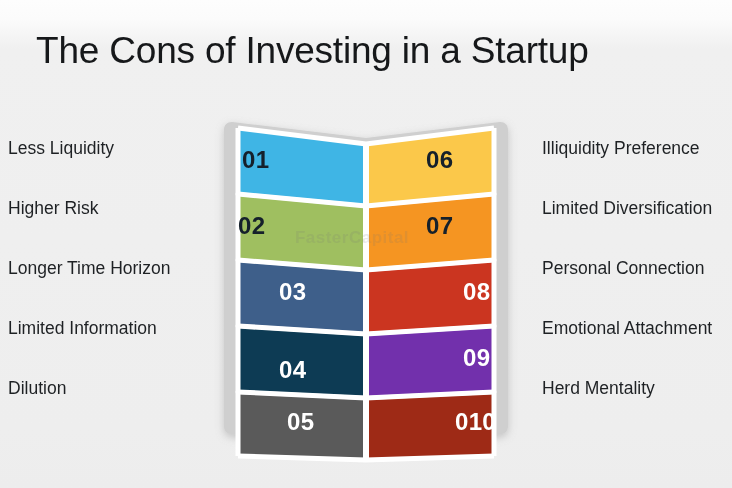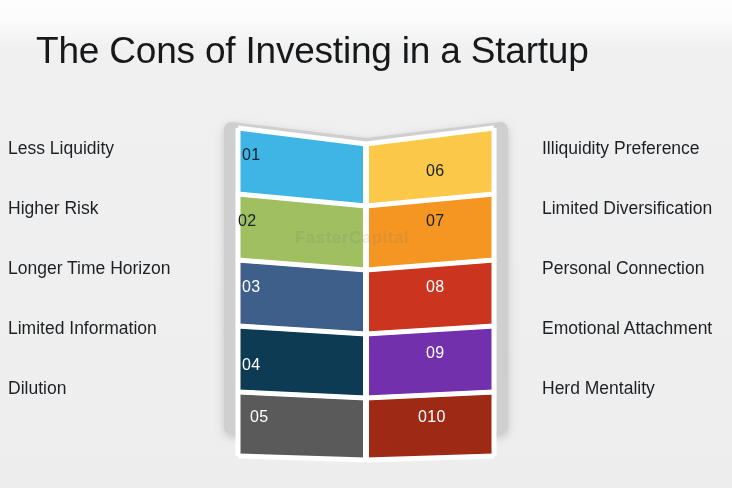--- a/index.html
+++ b/index.html
@@ -26,25 +26,25 @@
   .label{
     height:60px;display:flex;align-items:center;
     font-size:17.5px;color:#1e2124;line-height:22px;
     white-space:nowrap;
   }
   
   .book{position:absolute;left:216px;top:108px;width:300px;height:348px;}
   .book svg{display:block;width:300px;height:348px;overflow:visible;}
   
   .num{
-    position:absolute;font-size:16px;font-weight:normal;
+    position:absolute;font-size:24px;font-weight:bold;
     letter-spacing:0.3px;pointer-events:none;
   }
   .num.dark{color:#15202b;}
-  .num.light{color:#ffffff;}
+  .num.light{color:#ffffff;padding-left:37px;}
   
   .watermark{
     position:absolute;left:262px;top:228px;width:180px;
     text-align:center;font-size:17px;font-weight:bold;
     color:rgba(120,120,120,0.16);letter-spacing:0.5px;
     pointer-events:none;user-select:none;
   }
 </style>
 </head>
 <body>
@@ -135,21 +135,21 @@
 
       <path d="M150,36 L150,352" stroke="#ffffff" stroke-width="6" fill="none"></path>
     </svg>
 
     <div class="num dark" style="left:26px;top:38px;">01</div>
     <div class="num dark" style="left:22px;top:104px;">02</div>
     <div class="num light" style="left:26px;top:170px;">03</div>
     <div class="num light" style="left:26px;top:248px;text-align:center;">04</div>
     <div class="num light" style="left:26px;top:300px;margin-left:8px;">05</div>
 
-    <div class="num dark" style="left:210px;top:54px;">06</div>
+    <div class="num dark" style="left:210px;top:38px;">06</div>
     <div class="num dark" style="left:210px;top:104px;">07</div>
     <div class="num light" style="left:210px;top:170px;">08</div>
     <div class="num light" style="left:210px;top:236px;">09</div>
     <div class="num light" style="left:202px;top:300px;">010</div>
   </div>
 
   <div class="watermark">FasterCapital</div>
 
 </div>
 

